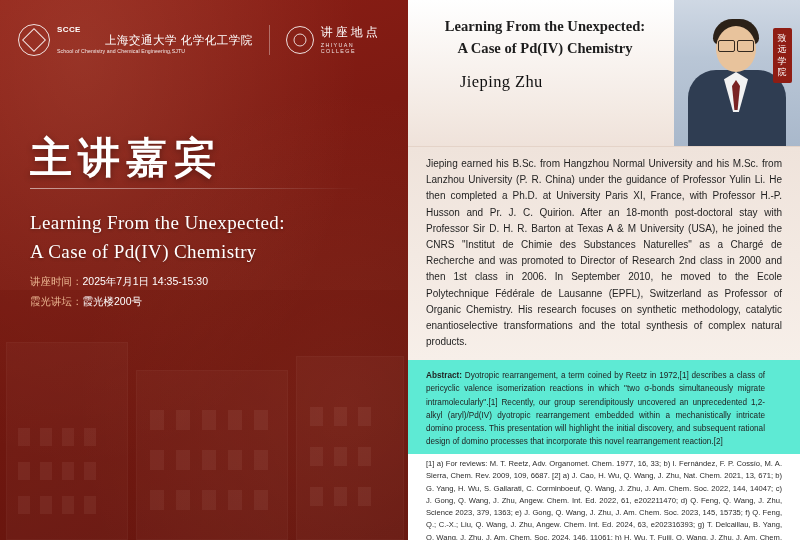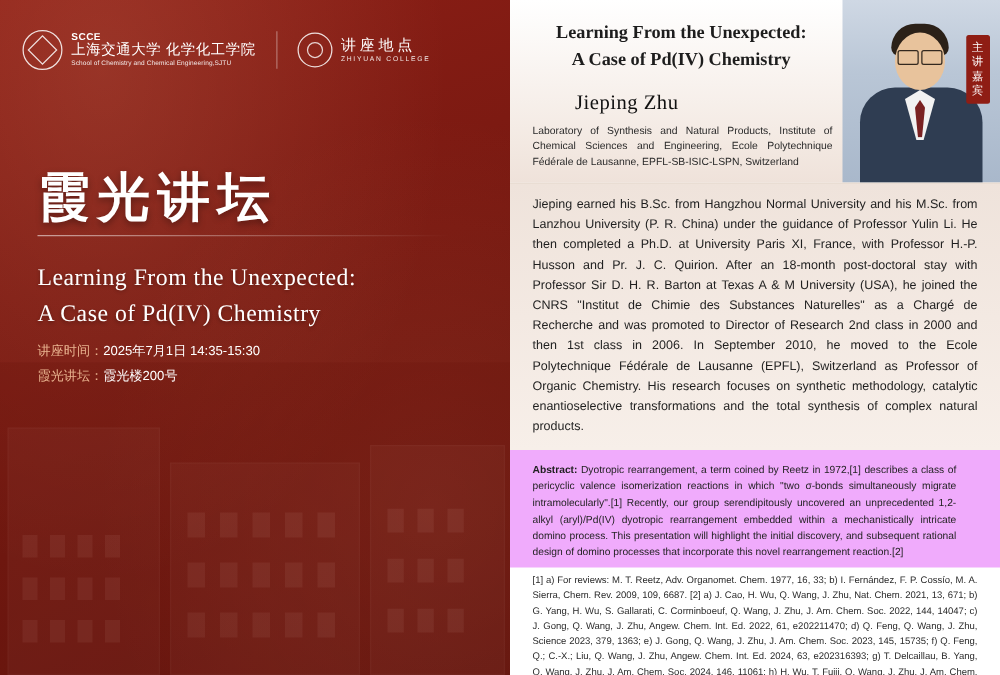--- a/index.html
+++ b/index.html
@@ -56,21 +56,21 @@
     width:30px;height:30px;border-radius:50%;
     border:1.4px solid rgba(255,255,255,.85);
     position:relative;flex:0 0 30px;
   }
   .sjtu-mark:after{
     content:"";position:absolute;left:50%;top:50%;
     width:15px;height:15px;transform:translate(-50%,-50%) rotate(45deg);
     border:1.4px solid rgba(255,255,255,.85);
   }
   .sjtu-text{line-height:1.15;}
-  .sjtu-cn{font-size:11.5px;letter-spacing:.5px;color:#fff;white-space:nowrap;}
+  .sjtu-cn{font-size:11.5px;letter-spacing:.5px;color:#fff;white-space:nowrap;margin-left:48px;}
   .sjtu-en{font-size:5.2px;letter-spacing:.1px;color:rgba(255,255,255,.9);white-space:nowrap;margin-top:2px;}
   .sjtu-abbr{font-size:8px;font-weight:bold;color:#fff;letter-spacing:.4px;}
   .logo-div{width:1px;height:30px;background:rgba(255,255,255,.35);}
   .logo-zy{display:flex;align-items:center;gap:7px;}
   .zy-mark{
     width:26px;height:26px;border-radius:50%;
     border:1.3px solid rgba(255,255,255,.85);
     position:relative;flex:0 0 26px;
   }
   .zy-mark:after{
@@ -178,21 +178,21 @@
   .bio-band{
     background:linear-gradient(180deg,#efe3db 0%, #f7efe9 100%);
     padding:9px 18px 10px 18px;
     border-top:1px solid #e4d3c8;
   }
   .bio{
     font-size:10px;line-height:1.62;color:#1f1f1f;text-align:justify;
   }
   .abs-band{
     padding:9px 35px 6px 18px;
-    background:#f0abfc;
+    background:#5eead4;
   }
   .abs{
     font-size:8.2px;line-height:1.6;color:#1f1f1f;text-align:justify;
   }
   .abs b{font-weight:bold;}
   .refs{
     padding:4px 18px 10px 18px;
     font-size:7.6px;line-height:1.62;color:#2a2a2a;text-align:justify;
   }
 </style>
@@ -257,21 +257,21 @@
       <div class="logo-div"></div>
       <div class="logo-zy">
         <div class="zy-mark"></div>
         <div class="zy-text">
           <div class="zy-cn">讲座地点</div>
           <div class="zy-en">ZHIYUAN COLLEGE</div>
         </div>
       </div>
     </div>
 
-    <div class="cn-title">霞光讲坛</div>
+    <div class="cn-title">主讲嘉宾</div>
     <div class="cn-rule"></div>
 
     <div class="en-title">
       <div>Learning From the Unexpected:</div>
       <div>A Case of Pd(IV) Chemistry</div>
     </div>
 
     <div class="meta">
       <div>
         <span class="meta-label">讲座时间：</span><span class="meta-val">2025年7月1日 14:35-15:30</span>
@@ -292,24 +292,23 @@
 
       <div class="photo">
         <div class="ph-body"></div>
         <div class="ph-shirt"></div>
         <div class="ph-tie"></div>
         <div class="ph-hair"></div>
         <div class="ph-head"></div>
         <div class="ph-glass"></div>
       </div>
 
-      <div class="ribbon">主讲嘉宾</div>
+      <div class="ribbon">致远学院</div>
 
       <div class="speaker-name">Jieping Zhu</div>
-      <div class="affil">Laboratory of Synthesis and Natural Products, Institute of Chemical Sciences and Engineering, Ecole Polytechnique Fédérale de Lausanne, EPFL-SB-ISIC-LSPN, Switzerland</div>
     </div>
 
     <div class="bio-band">
       <div class="bio">Jieping earned his B.Sc. from Hangzhou Normal University and his M.Sc. from Lanzhou University (P. R. China) under the guidance of Professor Yulin Li. He then completed a Ph.D. at University Paris XI, France, with Professor H.-P. Husson and Pr. J. C. Quirion. After an 18-month post-doctoral stay with Professor Sir D. H. R. Barton at Texas A &amp; M University (USA), he joined the CNRS  "Institut de Chimie des Substances Naturelles"  as a Chargé de Recherche and was promoted to Director of Research 2nd class in 2000 and then 1st class in 2006. In September 2010, he moved to the Ecole Polytechnique Fédérale de Lausanne (EPFL), Switzerland as Professor of Organic Chemistry. His research focuses on synthetic methodology, catalytic enantioselective transformations and the total synthesis of complex natural products.</div>
     </div>
 
     <div class="abs-band">
       <div class="abs">
         <b>Abstract:</b>
         <span>Dyotropic rearrangement, a term coined by Reetz in 1972,[1] describes a class of pericyclic valence isomerization reactions in which "two σ-bonds simultaneously migrate intramolecularly".[1] Recently, our group serendipitously uncovered an unprecedented 1,2-alkyl (aryl)/Pd(IV) dyotropic rearrangement embedded within a mechanistically intricate domino process. This presentation will highlight the initial discovery, and subsequent rational design of domino processes that incorporate this novel rearrangement reaction.[2]</span>

